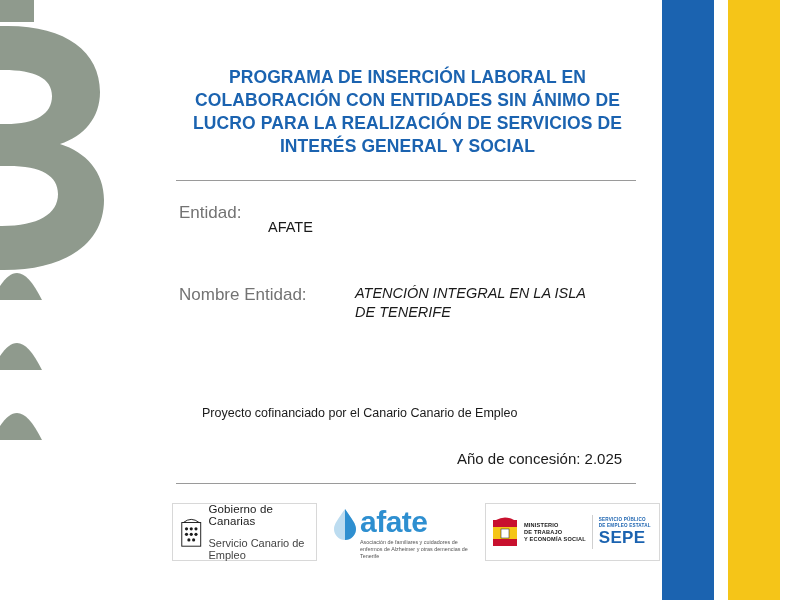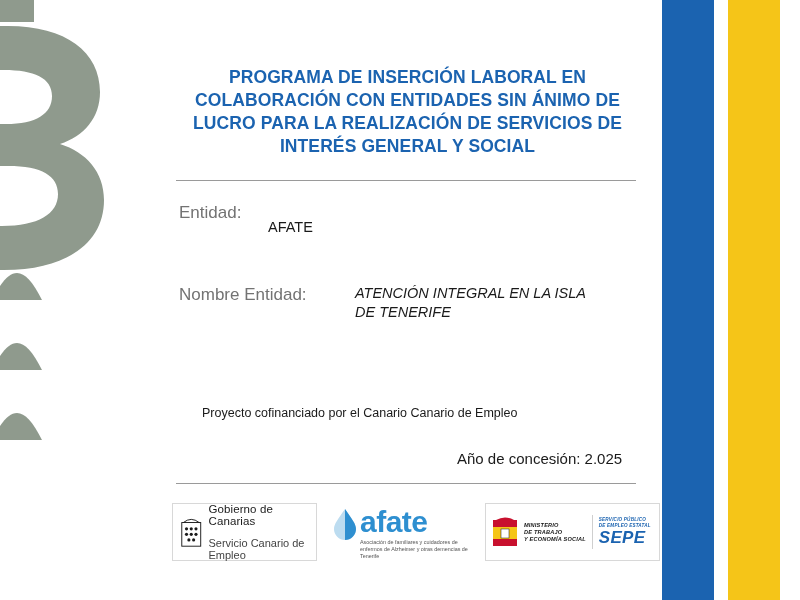--- a/index.html
+++ b/index.html
@@ -187,21 +187,20 @@
     margin-top: 2px;
     width: 108px;
   }
 
   .sepe-inner {
     display: flex;
     align-items: center;
     height: 100%;
     padding-left: 6px;
     gap: 6px;
-    font-style: italic;
   }
   .sepe-min {
     font-size: 5.6px;
     color: #1a1a1a;
     line-height: 7px;
     font-weight: bold;
     letter-spacing: 0.2px;
   }
   .sepe-divider {
     width: 1px;

